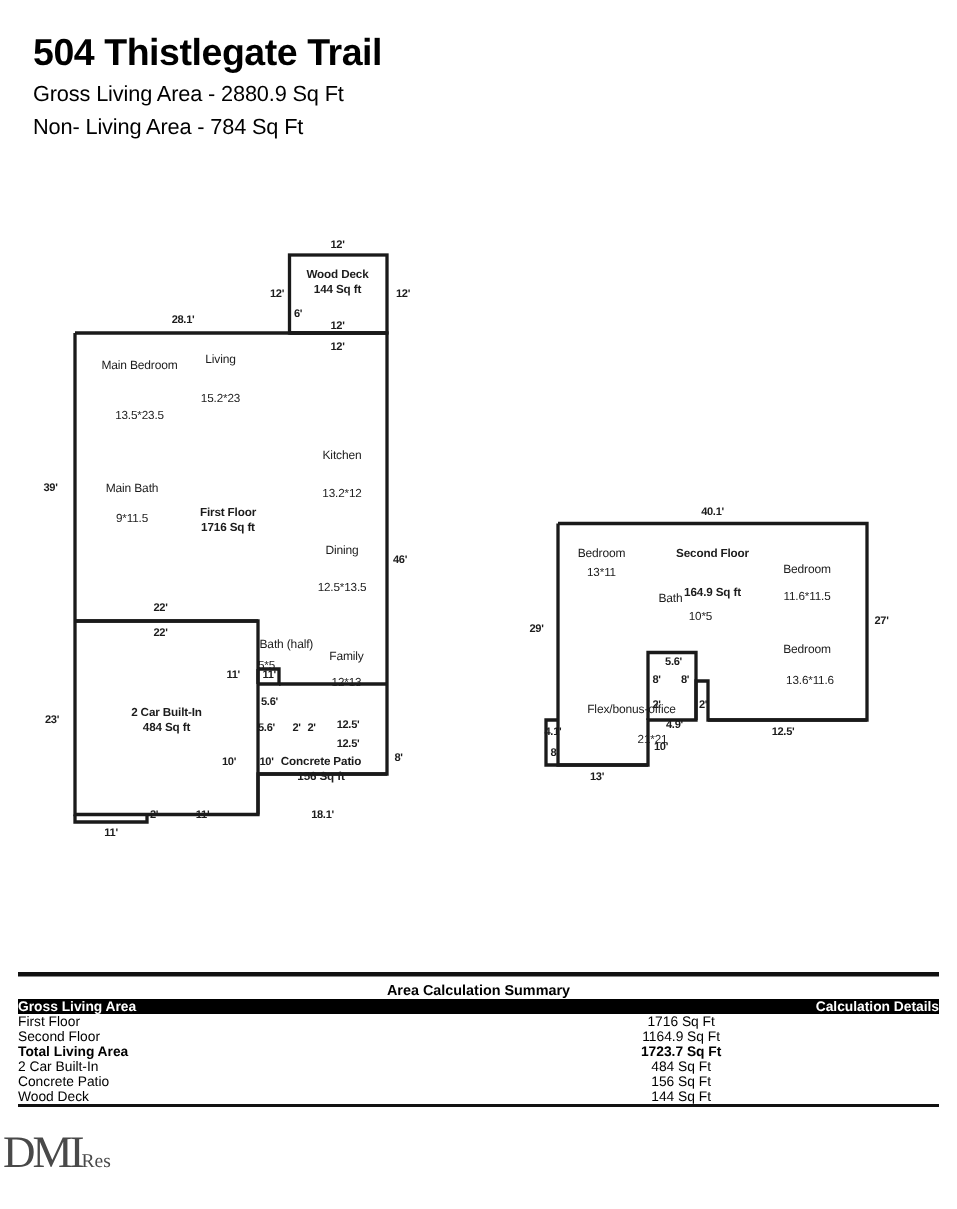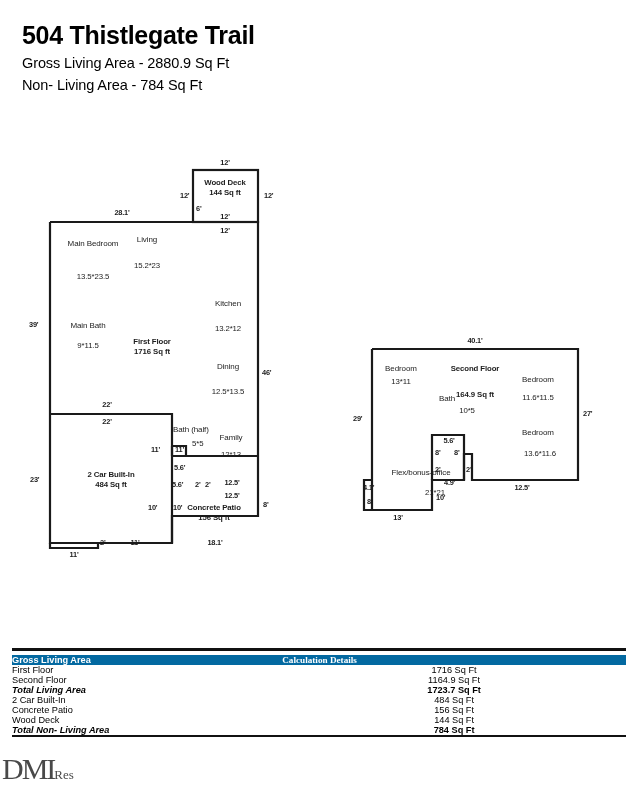--- a/index.html
+++ b/index.html
@@ -91,33 +91,33 @@
     font-size: 0;
     line-height: 0;
   }
   .cap-row td {
     text-align: center;
     font-weight: bold;
     font-size: 9.6px;
     padding: 2px 0 3px 0;
   }
   .band td {
-    background: #0369a1;
+    background: #000000;
     color: #ffffff;
     font-weight: bold;
     font-size: 9.2px;
     padding: 2px 0 2px 0;
   }
   .band td.c1 { padding-left: 12px; }
-  .band td.c2 { text-align: left; font-family: Liberation Serif, serif; }
+  .band td.c2 { text-align: right; }
   .data td { padding: 2.5px 0 2.5px 0; font-size: 9.2px; }
   .data td.c1 { padding-left: 12px; }
   .data td.c2 { text-align: center; }
   .data.total td { font-weight: bold; }
-  .data.total td.c1 { padding-top: 5px; font-style: italic; }
+  .data.total td.c1 { padding-top: 5px; }
   .data.total td.c2 { padding-top: 5px; }
   td.c1 { width: 44%; }
   td.c2 { width: 56%; }
 
   
   #watermark {
     position: absolute;
     left: 2px; top: 752px;
     font-family: "Liberation Serif", serif;
     font-size: 30px;
@@ -214,21 +214,21 @@
     <span class="lbl room ctr" style="left:88px; top:161px;">Main Bath</span>
     <span class="lbl ctr" style="left:88px; top:181px;">9*11.5</span>
 
     <span class="lbl room ctr" style="left:228px; top:139px;">Kitchen</span>
     <span class="lbl ctr" style="left:228px; top:164px;">13.2*12</span>
 
     <span class="lbl room ctr" style="left:228px; top:202px;">Dining</span>
     <span class="lbl ctr" style="left:228px; top:227px;">12.5*13.5</span>
 
     <span class="lbl room" style="left:173px; top:265px;">Bath (half)</span>
-    <span class="lbl" style="left:192px; top:279px;text-align:right;">5*5</span>
+    <span class="lbl" style="left:172px; top:279px;text-align:right;">5*5</span>
 
     <span class="lbl room ctr" style="left:231px; top:273px;">Family</span>
     <span class="lbl ctr" style="left:231px; top:290px;">12*13</span>
 
     <span class="lbl bold ctr" style="left:225px; top:18px;">Wood Deck</span>
     <span class="lbl bold ctr" style="left:225px; top:28px;">144 Sq ft</span>
 
     <span class="lbl bold ctr" style="left:111px; top:310px;">2 Car Built-In</span>
     <span class="lbl bold ctr" style="left:111px; top:320px;">484 Sq ft</span>
 
@@ -289,20 +289,23 @@
   </div>
 
 </div>
 
 <div id="summary">
   <table>
     <tbody>
         <tr class="rule-top">
           <td colspan="2"></td>
         </tr>
+    <tr class="cap-row">
+      <td colspan="2">Area Calculation Summary</td>
+    </tr>
     <tr class="band">
       <td class="c1">Gross Living Area</td>
       <td class="c2">Calculation Details</td>
     </tr>
     <tr class="data">
       <td class="c1">First Floor</td>
       <td class="c2">1716 Sq Ft</td>
     </tr>
     <tr class="data">
       <td class="c1">Second Floor</td>
@@ -316,24 +319,20 @@
       <td class="c1">2 Car Built-In</td>
       <td class="c2">484 Sq Ft</td>
     </tr>
     <tr class="data">
       <td class="c1">Concrete Patio</td>
       <td class="c2">156 Sq Ft</td>
     </tr>
     <tr class="data">
       <td class="c1">Wood Deck</td>
       <td class="c2">144 Sq Ft</td>
-    </tr>
-    <tr class="data total">
-      <td class="c1">Total Non- Living Area</td>
-      <td class="c2">784 Sq Ft</td>
     </tr>
     <tr class="rule-bottom">
           <td colspan="2"></td>
         </tr>
   </tbody>
     </table>
 </div>
 
 <div id="watermark">
   <span>DMI</span><span class="sub">Res</span>

